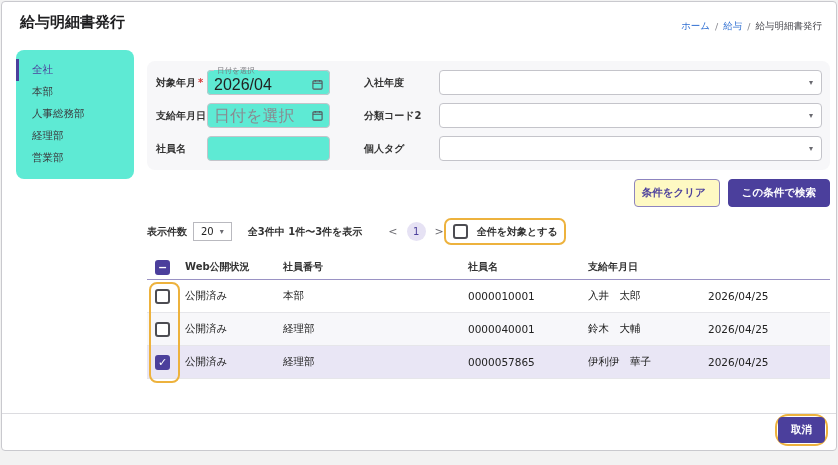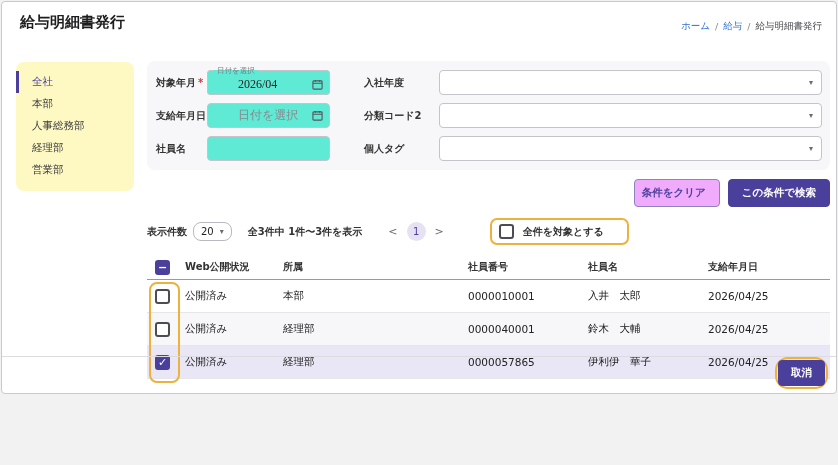--- a/index.html
+++ b/index.html
@@ -1,75 +1,75 @@
 <!DOCTYPE html>
 <html><head>
 <meta charset="utf-8">
 <style>
   * { margin:0; padding:0; box-sizing:border-box; }
   html,body { background:#f2f2f2; }
   body { font-family:"DejaVu Sans","Liberation Sans",sans-serif; }
   .page {
-    position:relative; width:836px; height:393px; margin:1px;
+    position:relative; width:836px; height:450px; margin:1px;
     background:#fff; border:1px solid #c9c9ce; border-radius:4px; overflow:hidden;
     color:#2b2b2b;
   }
   
   .page-title { position:absolute; left:18px; top:11px; font-size:15px; font-weight:bold; color:#1d1d1f; }
   .breadcrumb { position:absolute; right:14px; top:18px; font-size:9.5px; display:flex; gap:5px; align-items:center; }
   .breadcrumb a { color:#2f6fd2; text-decoration:none; cursor:pointer; }
   .breadcrumb .sep { color:#8a8a90; }
   .breadcrumb .current { color:#4a4a50; }
 
   
-  .sidebar { position:absolute; left:14px; top:60px; width:118px; background:#fef9c3; border-radius:8px; padding:9px 0 10px 0; }
+  .sidebar { position:absolute; left:14px; top:48px; width:118px; background:#5eead4; border-radius:8px; padding:9px 0 10px 0; }
   .side-item { display:flex; align-items:center; height:22px; padding-left:13px; font-size:10.5px; color:#3a3a3e; border-left:3px solid transparent; cursor:pointer; }
   .side-item.active { color:#4b3f9c; border-left-color:#4b3f9c; }
 
   
   .main { position:absolute; left:145px; top:44px; width:683px; }
 
   
   .tabs { display:flex; border-bottom:1px solid #d9d9de; }
   .tab { padding:8px 13px 7px 13px; font-size:10.5px; font-weight:600; color:#3c3c42; cursor:pointer; border-bottom:3px solid transparent; }
   .tab.active { background:#e4e1f3; color:#4b3f9c; border-bottom-color:#4b3f9c; border-radius:4px 4px 0 0; }
 
   
   .filter-panel {
     margin-top:15px; background:#f7f7f9; border-radius:8px; padding:9px 8px 9px 5px;
     display:grid; grid-template-columns:55px 123px 30px 79px auto;
     row-gap:8px; align-items:center;
   }
   .f-label { font-size:10px; font-weight:600; color:#333; padding-left:4px; white-space:nowrap; }
   .req { color:#d33a3a; margin-left:2px; }
   .fieldbox { position:relative; height:25px; background:#5eead4; border:1px solid #c4c4ca; border-radius:4px; display:flex; align-items:center; }
-  .fieldbox input { border:none; outline:none; width:100%; height:100%; background:transparent; font-size:12px; color:#222; padding:0 6px; font-family:Liberation Serif, serif;margin-left:24px; }
+  .fieldbox input { border:none; outline:none; width:100%; height:100%; background:transparent; font-size:16px; color:#222; padding:0 6px; font-family:Liberation Sans, sans-serif; }
   .fieldbox input::placeholder { color:#8a8a90; }
   fieldset.fieldbox { border:1px solid #c4c4ca; height:29px; margin-top:-5px; padding:0; }
   fieldset.fieldbox legend { font-size:7.5px; color:#77777d; margin-left:6px; padding:0 3px; }
   fieldset.fieldbox input { height:17px; }
   .cal-icon { flex:0 0 auto; margin-right:6px; cursor:pointer; display:flex; }
   .select { position:relative; height:25px; background:#fff; border:1px solid #c4c4ca; border-radius:4px; display:flex; align-items:center; justify-content:flex-end; padding-right:8px; cursor:pointer; }
   .chev { color:#6a6a70; font-size:8px; }
 
   
   .actions { display:flex; justify-content:flex-end; gap:8px; margin-top:9px; }
   .btn { font-family:inherit; font-size:10.5px; font-weight:600; border-radius:4px; padding:6px 13px; cursor:pointer; }
-  .btn.ghost { background:#f0abfc; color:#4b3f9c; border:1px solid #8d84bf;padding-left:7px; }
+  .btn.ghost { background:#fef9c3; color:#4b3f9c; border:1px solid #8d84bf;padding-left:7px; }
   .btn.primary { background:#4b3f9c; color:#fff; border:1px solid #4b3f9c; }
 
   
   .list-controls { display:flex; align-items:center; margin-top:11px; font-size:10px; color:#333; }
   .lc-label { font-weight:600;text-align:right; }
-  .page-size { display:flex; align-items:center; gap:6px; border:1px solid #b9b9bf; border-radius:8px; padding:3px 7px; margin-left:6px; cursor:pointer; font-size:10px; color:#222; }
+  .page-size { display:flex; align-items:center; gap:6px; border:1px solid #b9b9bf; border-radius:0; padding:3px 7px; margin-left:6px; cursor:pointer; font-size:10px; color:#222; }
   .range-text { font-weight:600; margin-left:16px; }
   .pager { display:flex; align-items:center; gap:9px; margin-left:26px; }
   .pg-arrow { color:#6a6a70; font-size:11px; cursor:pointer; line-height:1; }
   .pg-num { width:19px; height:19px; border-radius:50%; background:#e6e2f4; color:#4b3f9c; font-size:10px; display:flex; align-items:center; justify-content:center; cursor:pointer; }
-  .select-all { display:flex; align-items:center; gap:9px; margin-left:46px; border:2px solid #edb23d; border-radius:7px; padding:4px 23px 4px 7px; }
+  .select-all { display:flex; align-items:center; gap:9px; border:2px solid #edb23d; border-radius:7px; padding:4px 6px 4px 7px; }
   .select-all .sa-label { font-weight:600; cursor:pointer; }
 
   
   .cb { width:15px; height:15px; border:2px solid #4c4c52; border-radius:3px; background:#fff; cursor:pointer; display:flex; align-items:center; justify-content:center; flex:0 0 auto; }
   .cb.checked, .cb.indet { background:#4b3f9c; border-color:#4b3f9c; color:#fff; font-size:11px; font-weight:bold; line-height:1; }
 
   
   .table { position:relative; margin-top:10px; }
   .t-grid { display:grid; grid-template-columns:30px 98px 185px 120px 120px auto; align-items:center; padding-left:8px; }
   .t-head { height:25px; border-bottom:1px solid #9a92c4; font-size:10px; font-weight:600; color:#333; }
@@ -190,21 +190,20 @@
       <span class="select-all">
         <span class="cb"></span>
         <span class="sa-label">全件を対象とする</span>
       </span>
     </div>
 
     <div class="table">
       <div class="t-grid t-head">
         <span class="cb indet">−</span>
         <span class="cell">Web公開状況</span>
-        <span class="cell">所属</span>
         <span class="cell">社員番号</span>
         <span class="cell">社員名</span>
         <span class="cell">支給年月日</span>
       </div>
 
       <div class="t-grid t-row">
         <span class="cb"></span>
         <span class="cell">公開済み</span>
         <span class="cell">本部</span>
         <span class="cell">0000010001</span>

